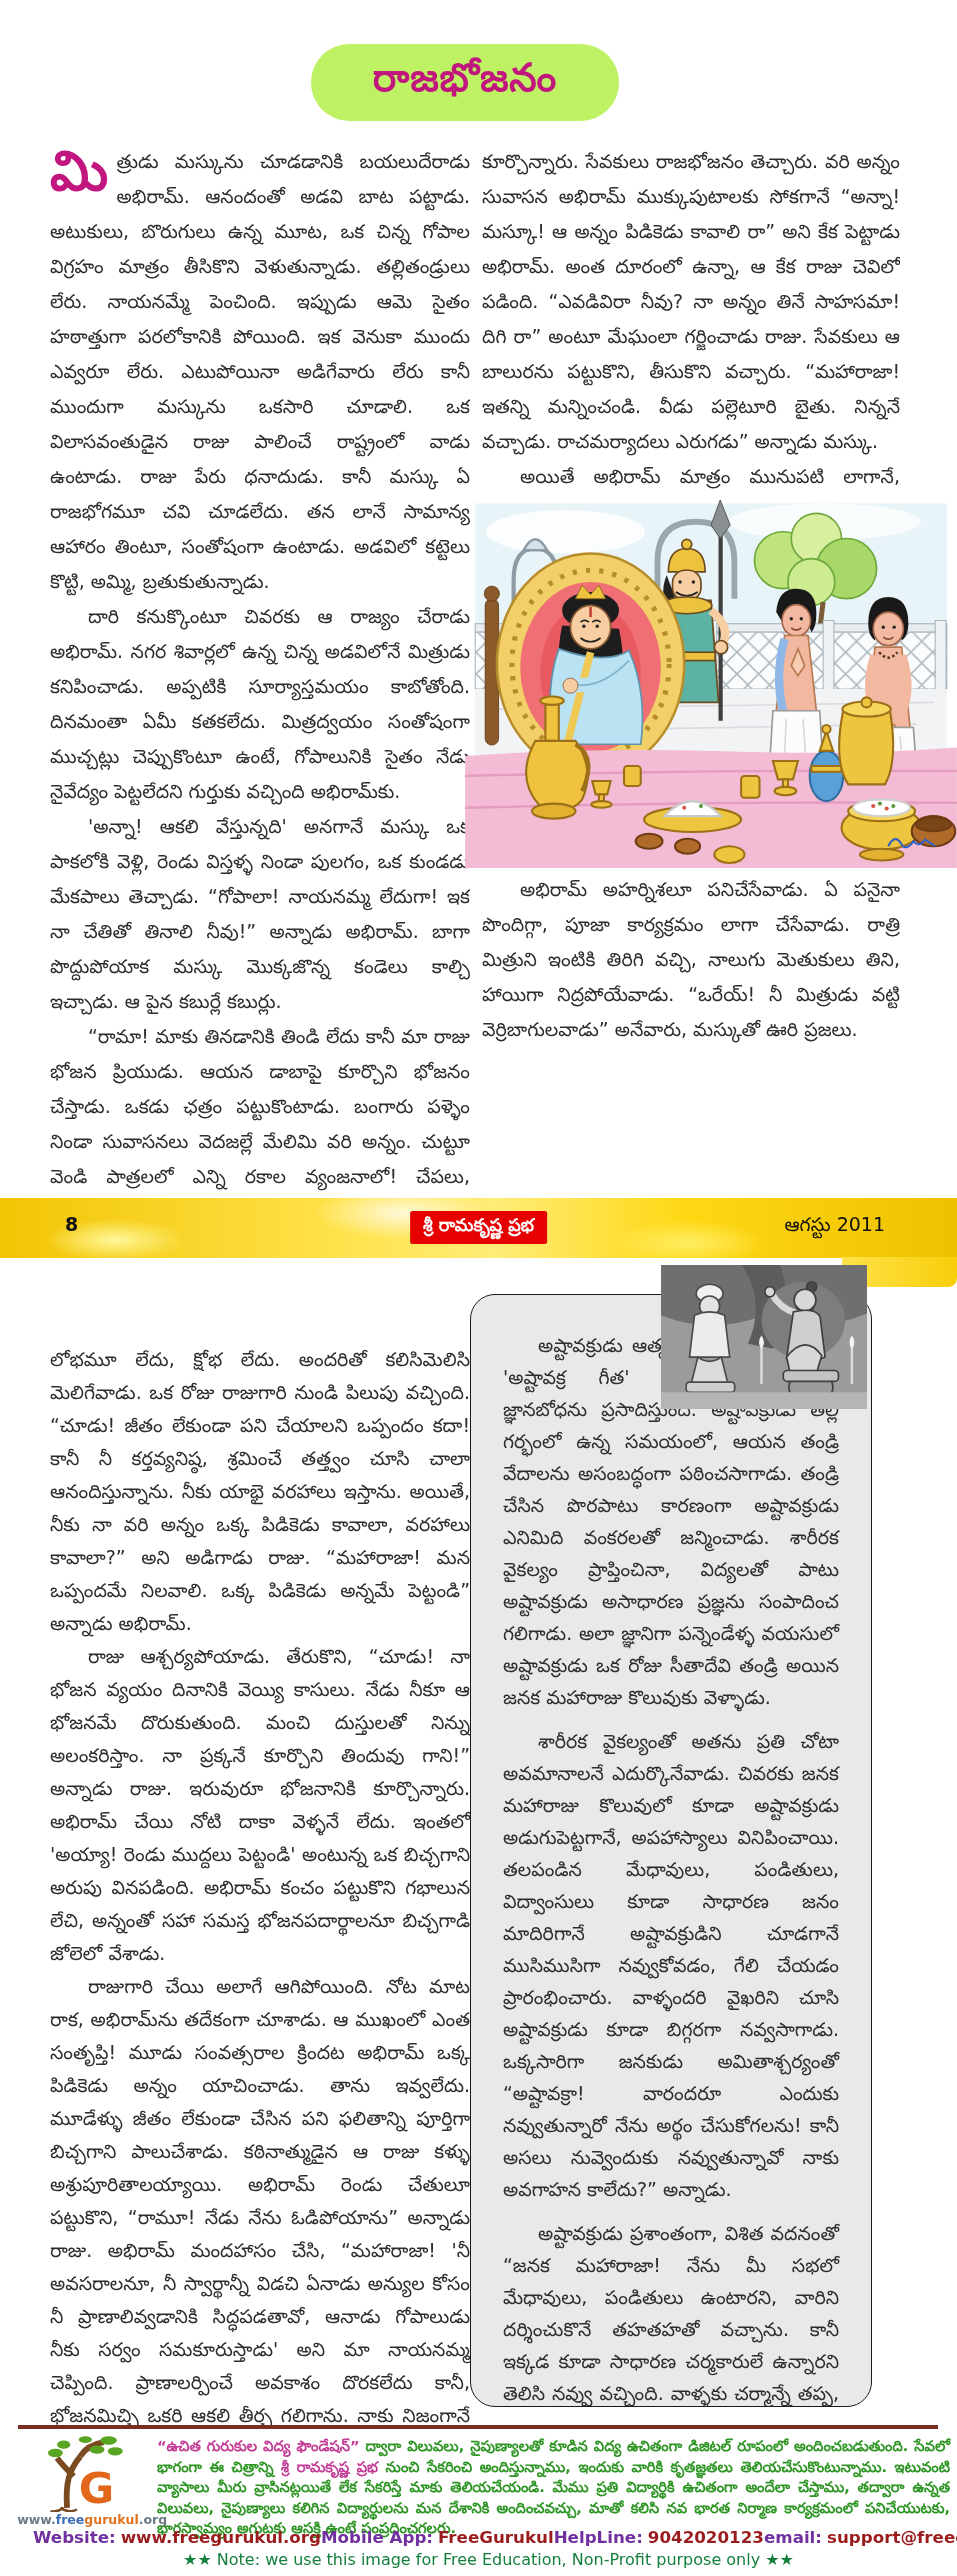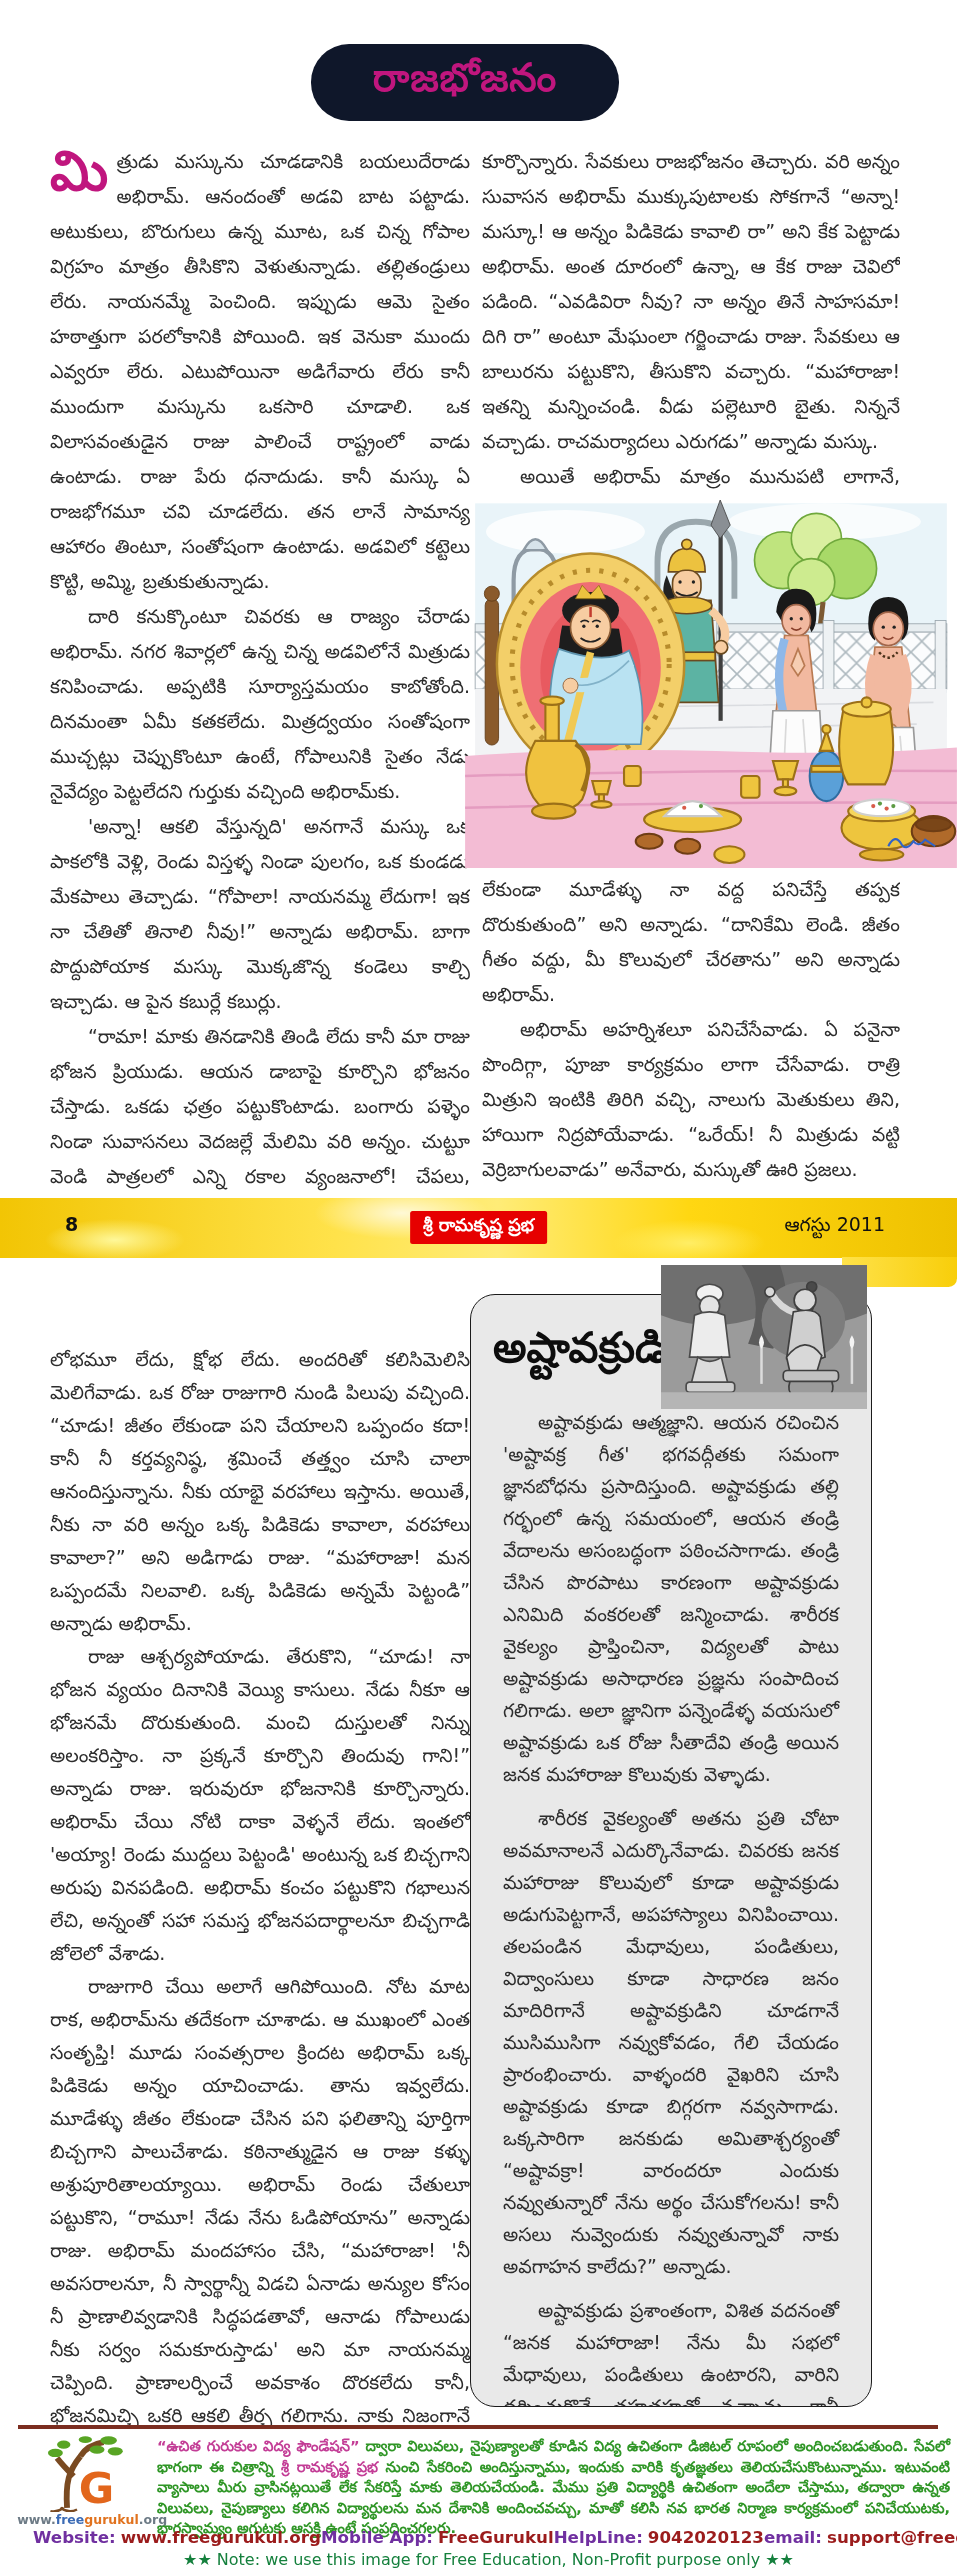--- a/index.html
+++ b/index.html
@@ -1,19 +1,19 @@
 <!DOCTYPE html>
 <html style="font-size:13.4px"><head>
 <meta charset="utf-8">
 <style>
   html,body{margin:0;padding:0;background:#fff;}
   .page{position:relative;width:957px;height:2576px;background:#ffffff;overflow:hidden;
         font-family:"DejaVu Sans","Liberation Sans",sans-serif;color:#2d2d2d;}
   
-  .title-pill{position:absolute;left:311px;top:44px;width:308px;height:77px;background:#0f172a;
+  .title-pill{position:absolute;left:311px;top:44px;width:308px;height:77px;background:#bef264;
               border-radius:38px;display:flex;align-items:center;justify-content:center;}
   .title-pill span{font-size:39px;font-weight:bold;color:#c0167e;letter-spacing:0.8px;}
   
   .col{position:absolute;text-align:justify;font-size:19px;line-height:35px;overflow:hidden;}
   .col p{margin:0;}
   .ind{text-indent:38px;}
   .noind{text-indent:0;}
   #col-l1{left:50px;top:144px;width:420px;height:1073px;}
   #col-r1{left:482px;top:144px;width:418px;height:355px;}
   #col-r2{left:482px;top:872px;width:418px;height:315px;}
@@ -216,41 +216,39 @@
       <g fill="#5d9b44">
           <circle cx="496" cy="363" r="2.5"></circle>
           <circle cx="512" cy="366" r="2.5"></circle>
           <circle cx="282" cy="366" r="2.5"></circle>
         </g>
       <path d="M506,414 q8,-16 16,-2 q6,8 14,-4 q6,8 14,-2 l12,8" stroke="#2f62c9" stroke-width="2.5" fill="none"></path>
     </svg>
   </div>
 
   <div class="col" id="col-r2">
-    <p class="noind">లేకుండా మూడేళ్ళు నా వద్ద పనిచేస్తే తప్పక దొరుకుతుంది” అని అన్నాడు. “దానికేమి లెండి. జీతం గీతం వద్దు, మీ కొలువులో చేరతాను” అని అన్నాడు అభిరామ్.</p>
     <p class="ind">అభిరామ్ అహర్నిశలూ పనిచేసేవాడు. ఏ పనైనా పొందిగ్గా, పూజా కార్యక్రమం లాగా చేసేవాడు. రాత్రి మిత్రుని ఇంటికి తిరిగి వచ్చి, నాలుగు మెతుకులు తిని, హాయిగా నిద్రపోయేవాడు. “ఒరేయ్! నీ మిత్రుడు వట్టి వెర్రిబాగులవాడు” అనేవారు, మస్కుతో ఊరి ప్రజలు.</p>
 
   </div>
 
   <div class="band"></div>
   <div class="band-rag"></div>
   <div class="page-num">8</div>
   <div class="mast-red">శ్రీ రామకృష్ణ ప్రభ</div>
   <div class="issue-date">ఆగస్టు 2011</div>
 
   <div class="col" id="col-l2">
     <p class="noind">లోభమూ లేదు, క్షోభ లేదు. అందరితో కలిసిమెలిసి మెలిగేవాడు. ఒక రోజు రాజుగారి నుండి పిలుపు వచ్చింది. “చూడు! జీతం లేకుండా పని చేయాలని ఒప్పందం కదా! కానీ నీ కర్తవ్యనిష్ఠ, శ్రమించే తత్త్వం చూసి చాలా ఆనందిస్తున్నాను. నీకు యాభై వరహాలు ఇస్తాను. అయితే, నీకు నా వరి అన్నం ఒక్క పిడికెడు కావాలా, వరహాలు కావాలా?” అని అడిగాడు రాజు. “మహారాజా! మన ఒప్పందమే నిలవాలి. ఒక్క పిడికెడు అన్నమే పెట్టండి” అన్నాడు అభిరామ్.</p>
     <p class="ind">రాజు ఆశ్చర్యపోయాడు. తేరుకొని, “చూడు! నా భోజన వ్యయం దినానికి వెయ్యి కాసులు. నేడు నీకూ ఆ భోజనమే దొరుకుతుంది. మంచి దుస్తులతో నిన్ను అలంకరిస్తాం. నా ప్రక్కనే కూర్చొని తిందువు గాని!” అన్నాడు రాజు. ఇరువురూ భోజనానికి కూర్చొన్నారు. అభిరామ్ చేయి నోటి దాకా వెళ్ళనే లేదు. ఇంతలో 'అయ్యా! రెండు ముద్దలు పెట్టండి' అంటున్న ఒక బిచ్చగాని అరుపు వినపడింది. అభిరామ్ కంచం పట్టుకొని గభాలున లేచి, అన్నంతో సహా సమస్త భోజనపదార్థాలనూ బిచ్చగాడి జోలెలో వేశాడు.</p>
     <p class="ind">రాజుగారి చేయి అలాగే ఆగిపోయింది. నోట మాట రాక, అభిరామ్‌ను తదేకంగా చూశాడు. ఆ ముఖంలో ఎంత సంతృప్తి! మూడు సంవత్సరాల క్రిందట అభిరామ్ ఒక్క పిడికెడు అన్నం యాచించాడు. తాను ఇవ్వలేదు. మూడేళ్ళు జీతం లేకుండా చేసిన పని ఫలితాన్ని పూర్తిగా బిచ్చగాని పాలుచేశాడు. కఠినాత్ముడైన ఆ రాజు కళ్ళు అశ్రుపూరితాలయ్యాయి. అభిరామ్ రెండు చేతులూ పట్టుకొని, “రామూ! నేడు నేను ఓడిపోయాను” అన్నాడు రాజు. అభిరామ్ మందహాసం చేసి, “మహారాజా! 'నీ అవసరాలనూ, నీ స్వార్థాన్నీ విడచి ఏనాడు అన్యుల కోసం నీ ప్రాణాలివ్వడానికి సిద్ధపడతావో, ఆనాడు గోపాలుడు నీకు సర్వం సమకూరుస్తాడు' అని మా నాయనమ్మ చెప్పింది. ప్రాణాలర్పించే అవకాశం దొరకలేదు కానీ, భోజనమిచ్చి ఒకరి ఆకలి తీర్చ గలిగాను. నాకు నిజంగానే సంతృప్తిగా ఉంది. ఒకరి తృప్తి మరొకరి సంతృప్తికి కారణమవుతుందని ఇన్ని రోజులూ తెలియ లేదు. నా గోపాలుడే ఈరోజు బిచ్చగానిగా వచ్చి రాజభోజనం తిని ఆనందిస్తున్నాడనే భావం కలుగుతోంది” అని అన్నాడు.</p>
 
   </div>
 
   <div class="graybox">
     <div class="g-title">
-      <div>అష్టావక్రుడి</div>
     </div>
     <div class="g-body">
       <p>అష్టావక్రుడు ఆత్మజ్ఞాని. ఆయన రచించిన 'అష్టావక్ర గీత' భగవద్గీతకు సమంగా జ్ఞానబోధను ప్రసాదిస్తుంది. అష్టావక్రుడు తల్లి గర్భంలో ఉన్న సమయంలో, ఆయన తండ్రి వేదాలను అసంబద్ధంగా పఠించసాగాడు. తండ్రి చేసిన పొరపాటు కారణంగా అష్టావక్రుడు ఎనిమిది వంకరలతో జన్మించాడు. శారీరక వైకల్యం ప్రాప్తించినా, విద్యలతో పాటు అష్టావక్రుడు అసాధారణ ప్రజ్ఞను సంపాదించ గలిగాడు. అలా జ్ఞానిగా పన్నెండేళ్ళ వయసులో అష్టావక్రుడు ఒక రోజు సీతాదేవి తండ్రి అయిన జనక మహారాజు కొలువుకు వెళ్ళాడు.</p>
       <p>శారీరక వైకల్యంతో అతను ప్రతి చోటా అవమానాలనే ఎదుర్కొనేవాడు. చివరకు జనక మహారాజు కొలువులో కూడా అష్టావక్రుడు అడుగుపెట్టగానే, అపహాస్యాలు వినిపించాయి. తలపండిన మేధావులు, పండితులు, విద్వాంసులు కూడా సాధారణ జనం మాదిరిగానే అష్టావక్రుడిని చూడగానే ముసిముసిగా నవ్వుకోవడం, గేలి చేయడం ప్రారంభించారు. వాళ్ళందరి వైఖరిని చూసి అష్టావక్రుడు కూడా బిగ్గరగా నవ్వసాగాడు. ఒక్కసారిగా జనకుడు అమితాశ్చర్యంతో “అష్టావక్రా! వారందరూ ఎందుకు నవ్వుతున్నారో నేను అర్థం చేసుకోగలను! కానీ అసలు నువ్వెందుకు నవ్వుతున్నావో నాకు అవగాహన కాలేదు?” అన్నాడు.</p>
       <p>అష్టావక్రుడు ప్రశాంతంగా, విశిత వదనంతో “జనక మహారాజా! నేను మీ సభలో మేధావులు, పండితులు ఉంటారని, వారిని దర్శించుకొనే తహతహతో వచ్చాను. కానీ ఇక్కడ కూడా సాధారణ చర్మకారులే ఉన్నారని తెలిసి నవ్వు వచ్చింది. వాళ్ళకు చర్మాన్నే తప్ప, దాని వెనుక ఉన్న విశేషాలన్నింటిని చూసే దృష్టి, శక్తి లేదని తెలియకపోవచ్చు. అయినా వంకరలు శరీరానికే కానీ మనసుకు, ఆత్మకు కాదు. వంకరగా ఉన్న నది వంపులు తిరుగుతున్నంత మాత్రాన దాని వెనుకనున్న ఆకాశం వంకరలు తిరుగుతుందా? మట్టికుండ పగిలిపోయినంత మాత్రాన అందులోని చిదాకాశం చితికిపోతుందా? అనంతమైంది; అవిచ్ఛిన్నమైంది ఆకాశం! అలాగే నా శరీరం మెలికలు తిరిగిందే కానీ, 'నేను' కాదు.”</p>
 
     </div>
   </div>
 
   <div class="bw-img">

